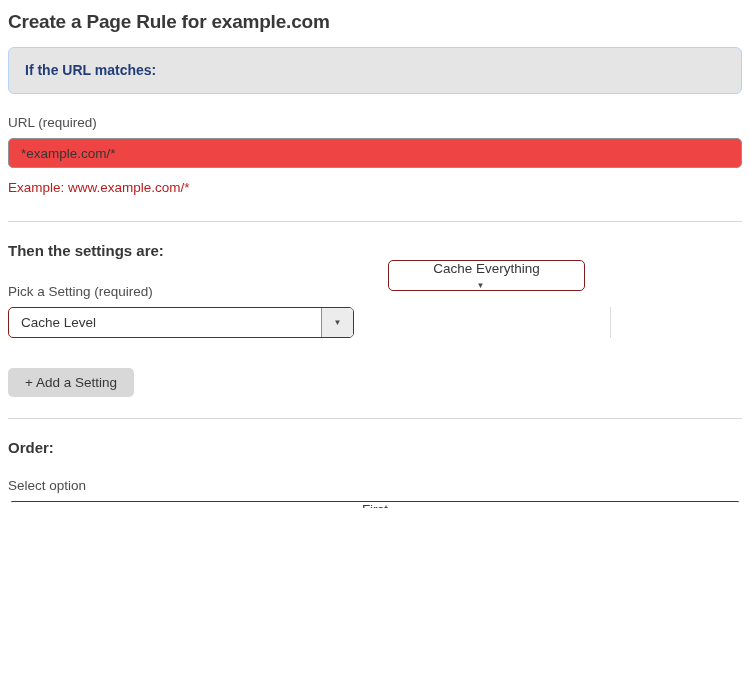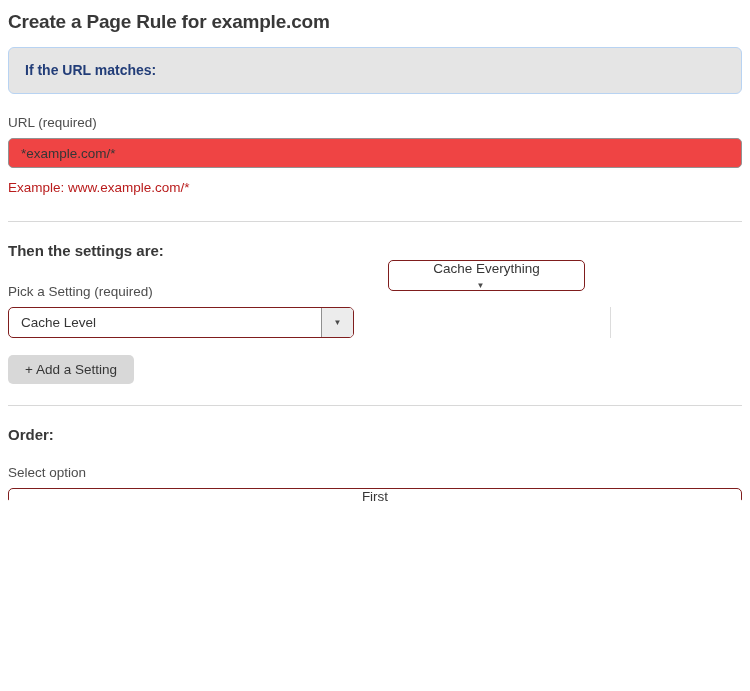--- a/index.html
+++ b/index.html
@@ -128,21 +128,21 @@
     background: #d8d8d8;
     border: none;
     border-radius: 5px;
     padding: 0 17px;
     font-size: 13.5px;
     color: #363636;
     font-family: inherit;
     cursor: pointer;
     white-space: nowrap;
   }
-  .add-setting { margin-top: 17px; }
+  .add-setting { margin-top: 30px; }
 
   .order-helper { width: 730px; }
 </style>
 </head>
 <body>
 
 <div class="page">
 
   <h1 class="page-title">Create a Page Rule for example.com</h1>
 

